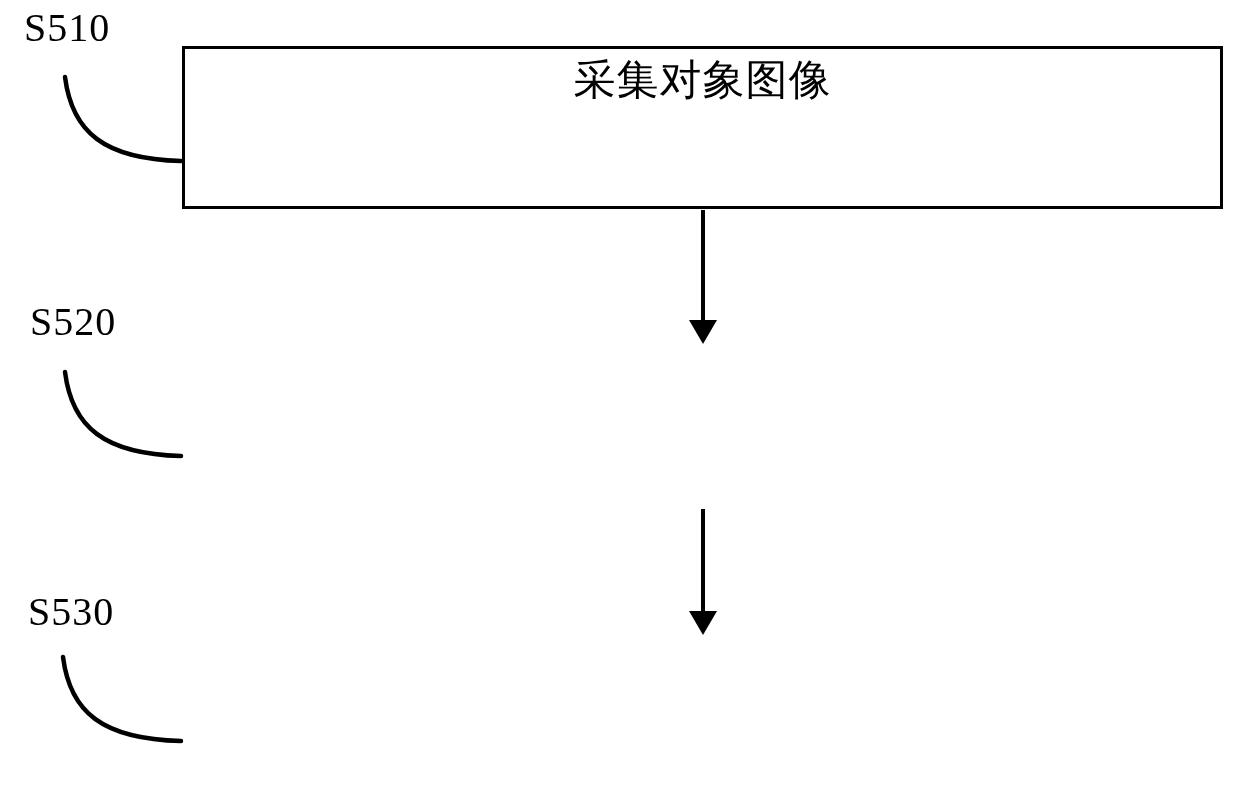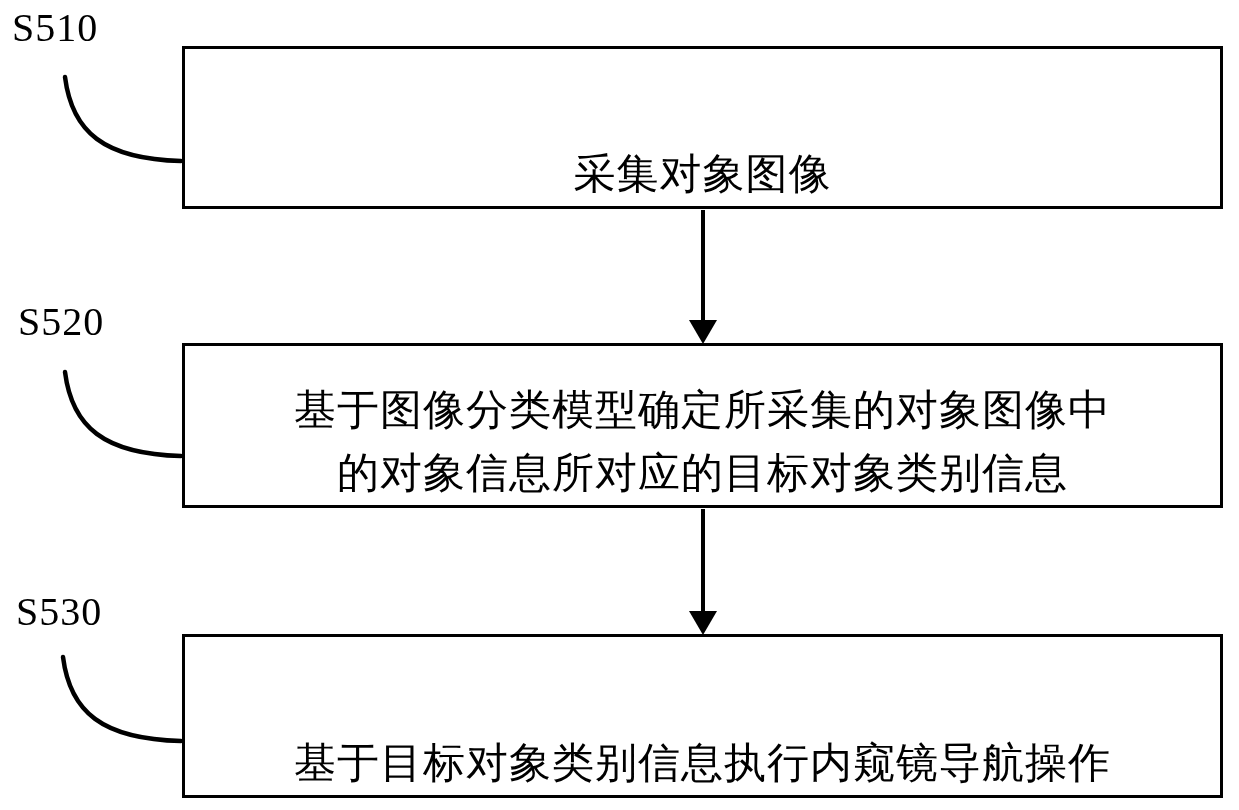--- a/index.html
+++ b/index.html
@@ -40,30 +40,31 @@
     fill:var(--line-color);
     stroke:none;
   }
   .step-label{
     position:absolute;
     font-size:40px;
     line-height:1.1;
     color:var(--text-color);
     letter-spacing:1px;
     white-space:nowrap;
+    margin-left:12px;
   }
   .process-box{
     position:absolute;
     left:182px;
     width:1041px;
     border:3px solid var(--line-color);
     background:var(--bg-color);
     display:flex;
     flex-direction:column;
-    justify-content:flex-end;
+    justify-content:flex-start;
     align-items:center;
     text-align:center;
   }
   .box-1{top:46px;height:163px;}
   .box-2{top:343px;height:165px;}
   .box-3{top:634px;height:164px;}
   .box-line{
     font-size:42px;
     line-height:63px;
     letter-spacing:1px;
@@ -91,22 +92,15 @@
   </svg>
 
   <div class="step-label" style="left:12px;top:6px">S510</div>
   <div class="step-label" style="left:18px;top:300px">S520</div>
   <div class="step-label" style="left:16px;top:590px">S530</div>
 
   <div class="process-box box-1">
     <div class="box-line">采集对象图像</div>
   </div>
 
-  <div class="process-box box-2">
-    <div class="box-line">基于图像分类模型确定所采集的对象图像中</div>
-    <div class="box-line">的对象信息所对应的目标对象类别信息</div>
-  </div>
 
-  <div class="process-box box-3">
-    <div class="box-line">基于目标对象类别信息执行内窥镜导航操作</div>
-  </div>
 
 </div>
 
 </body></html>

